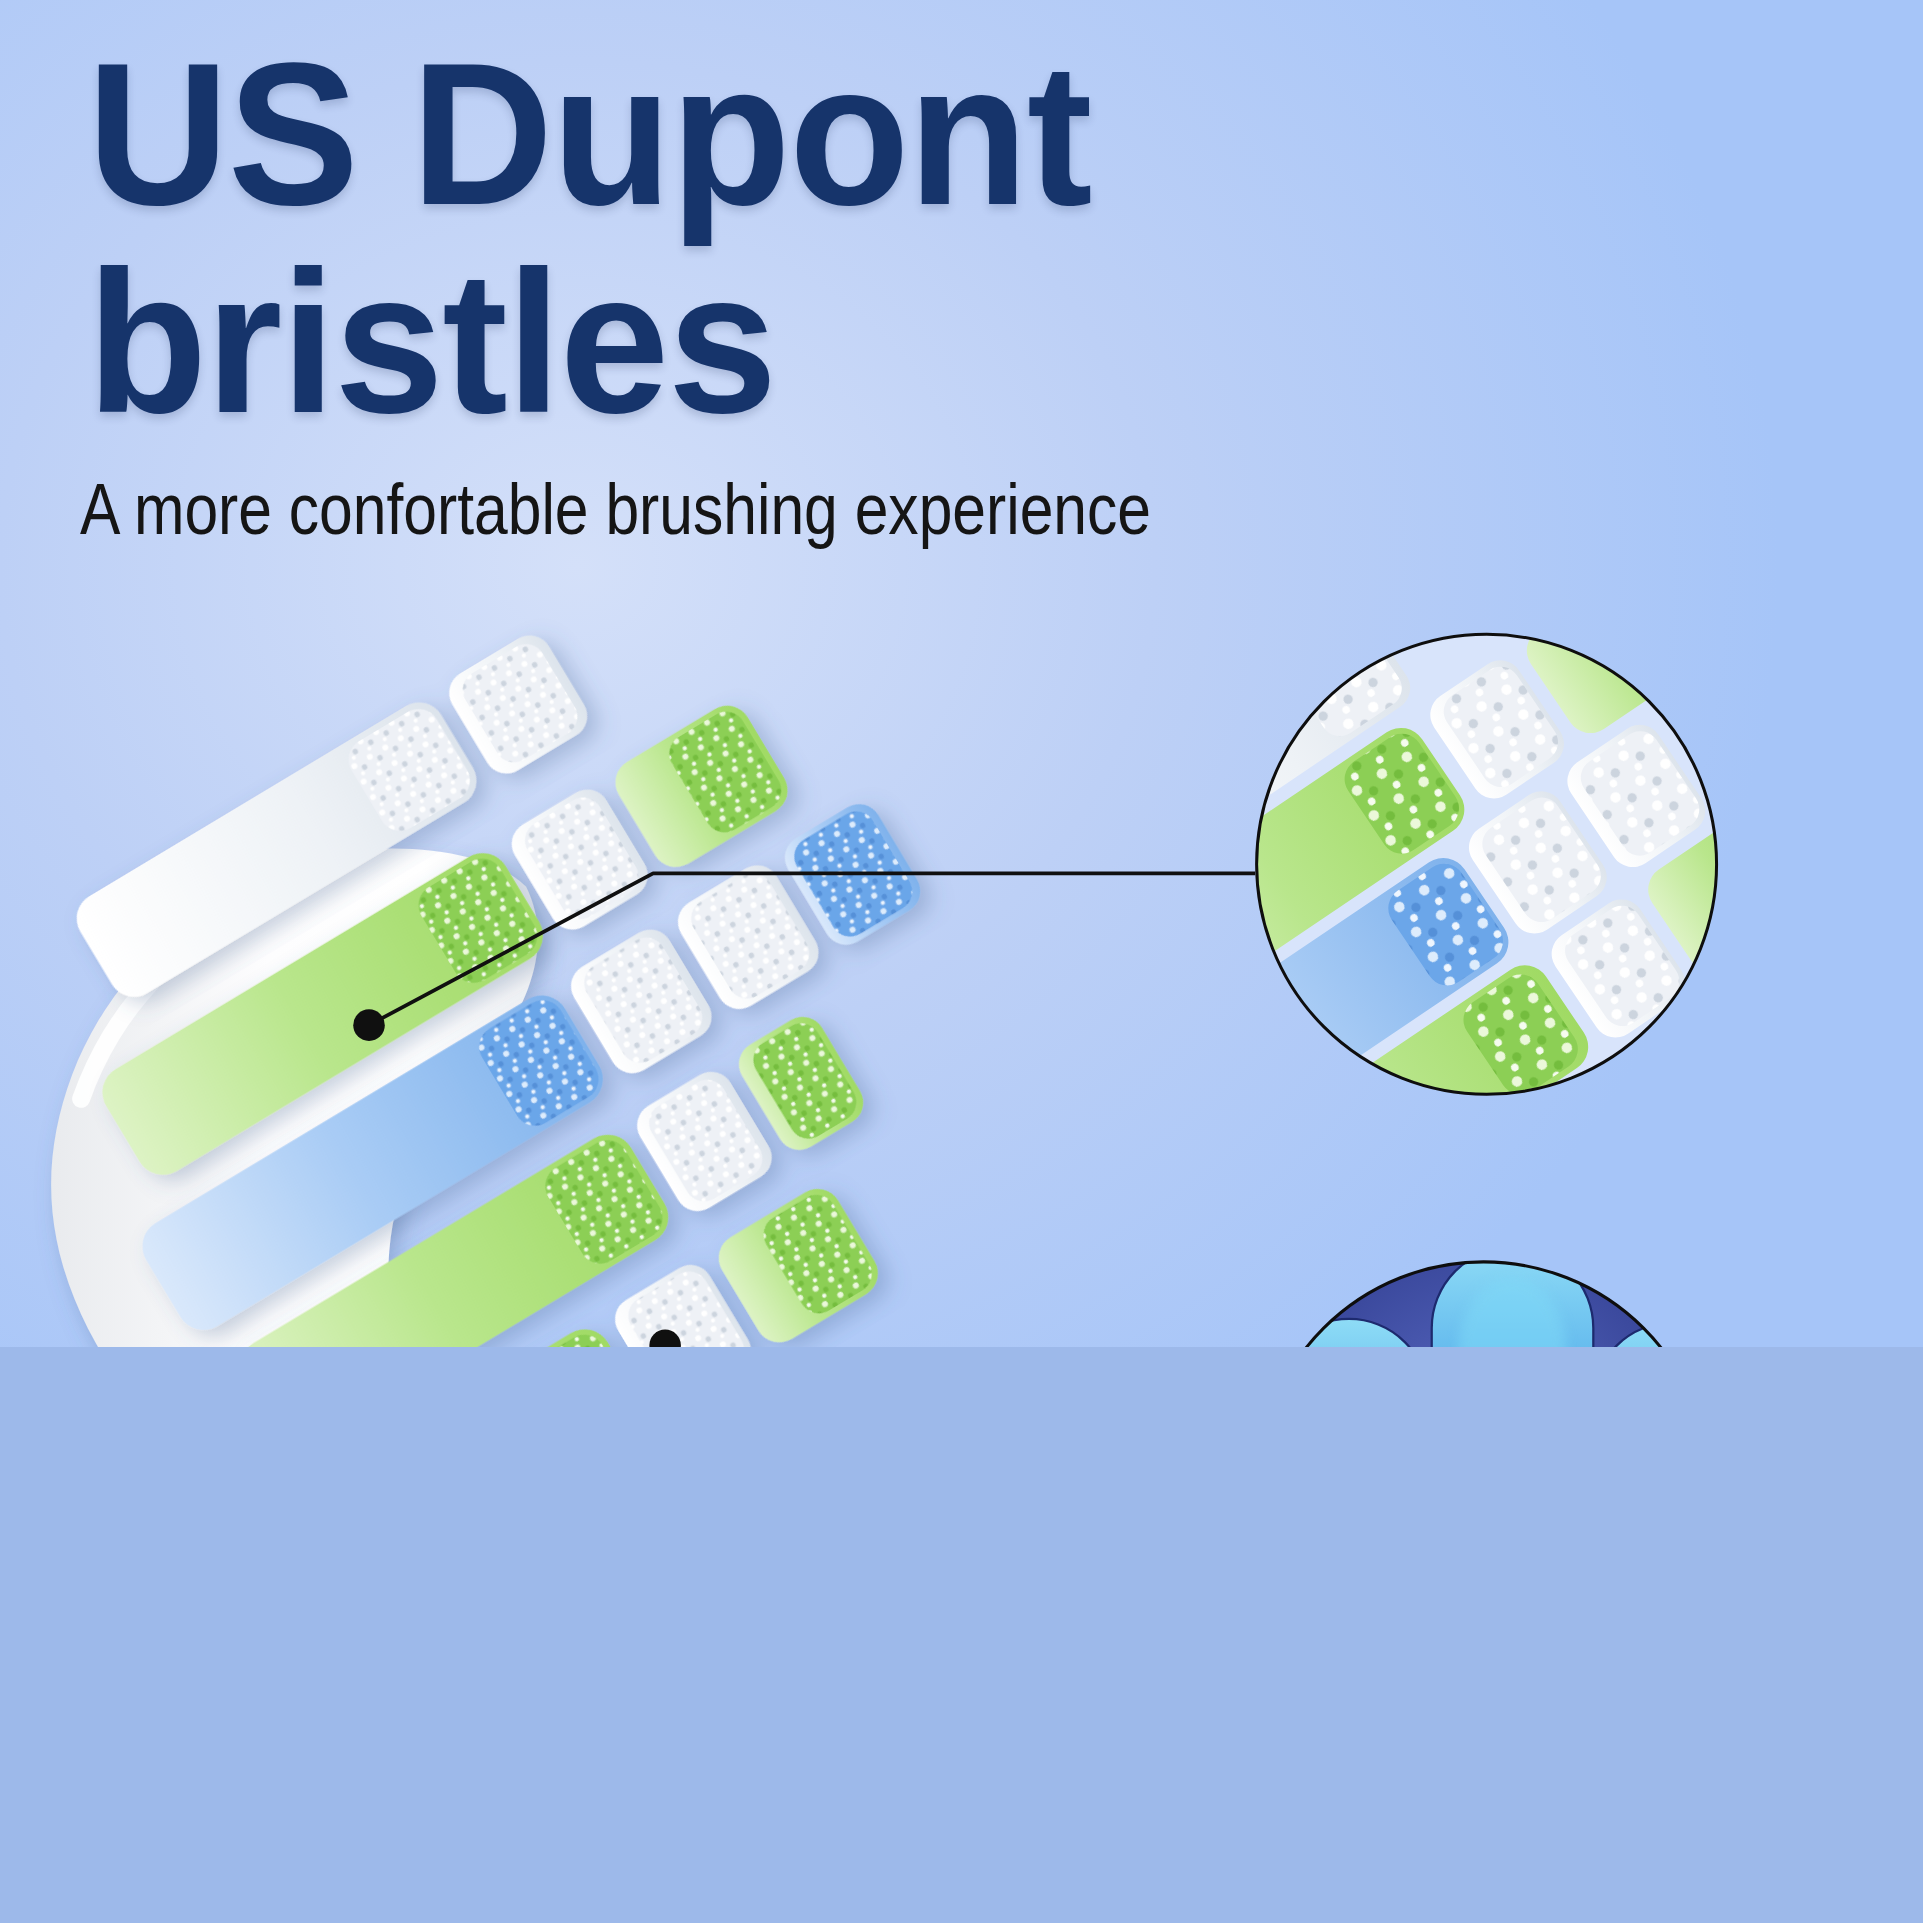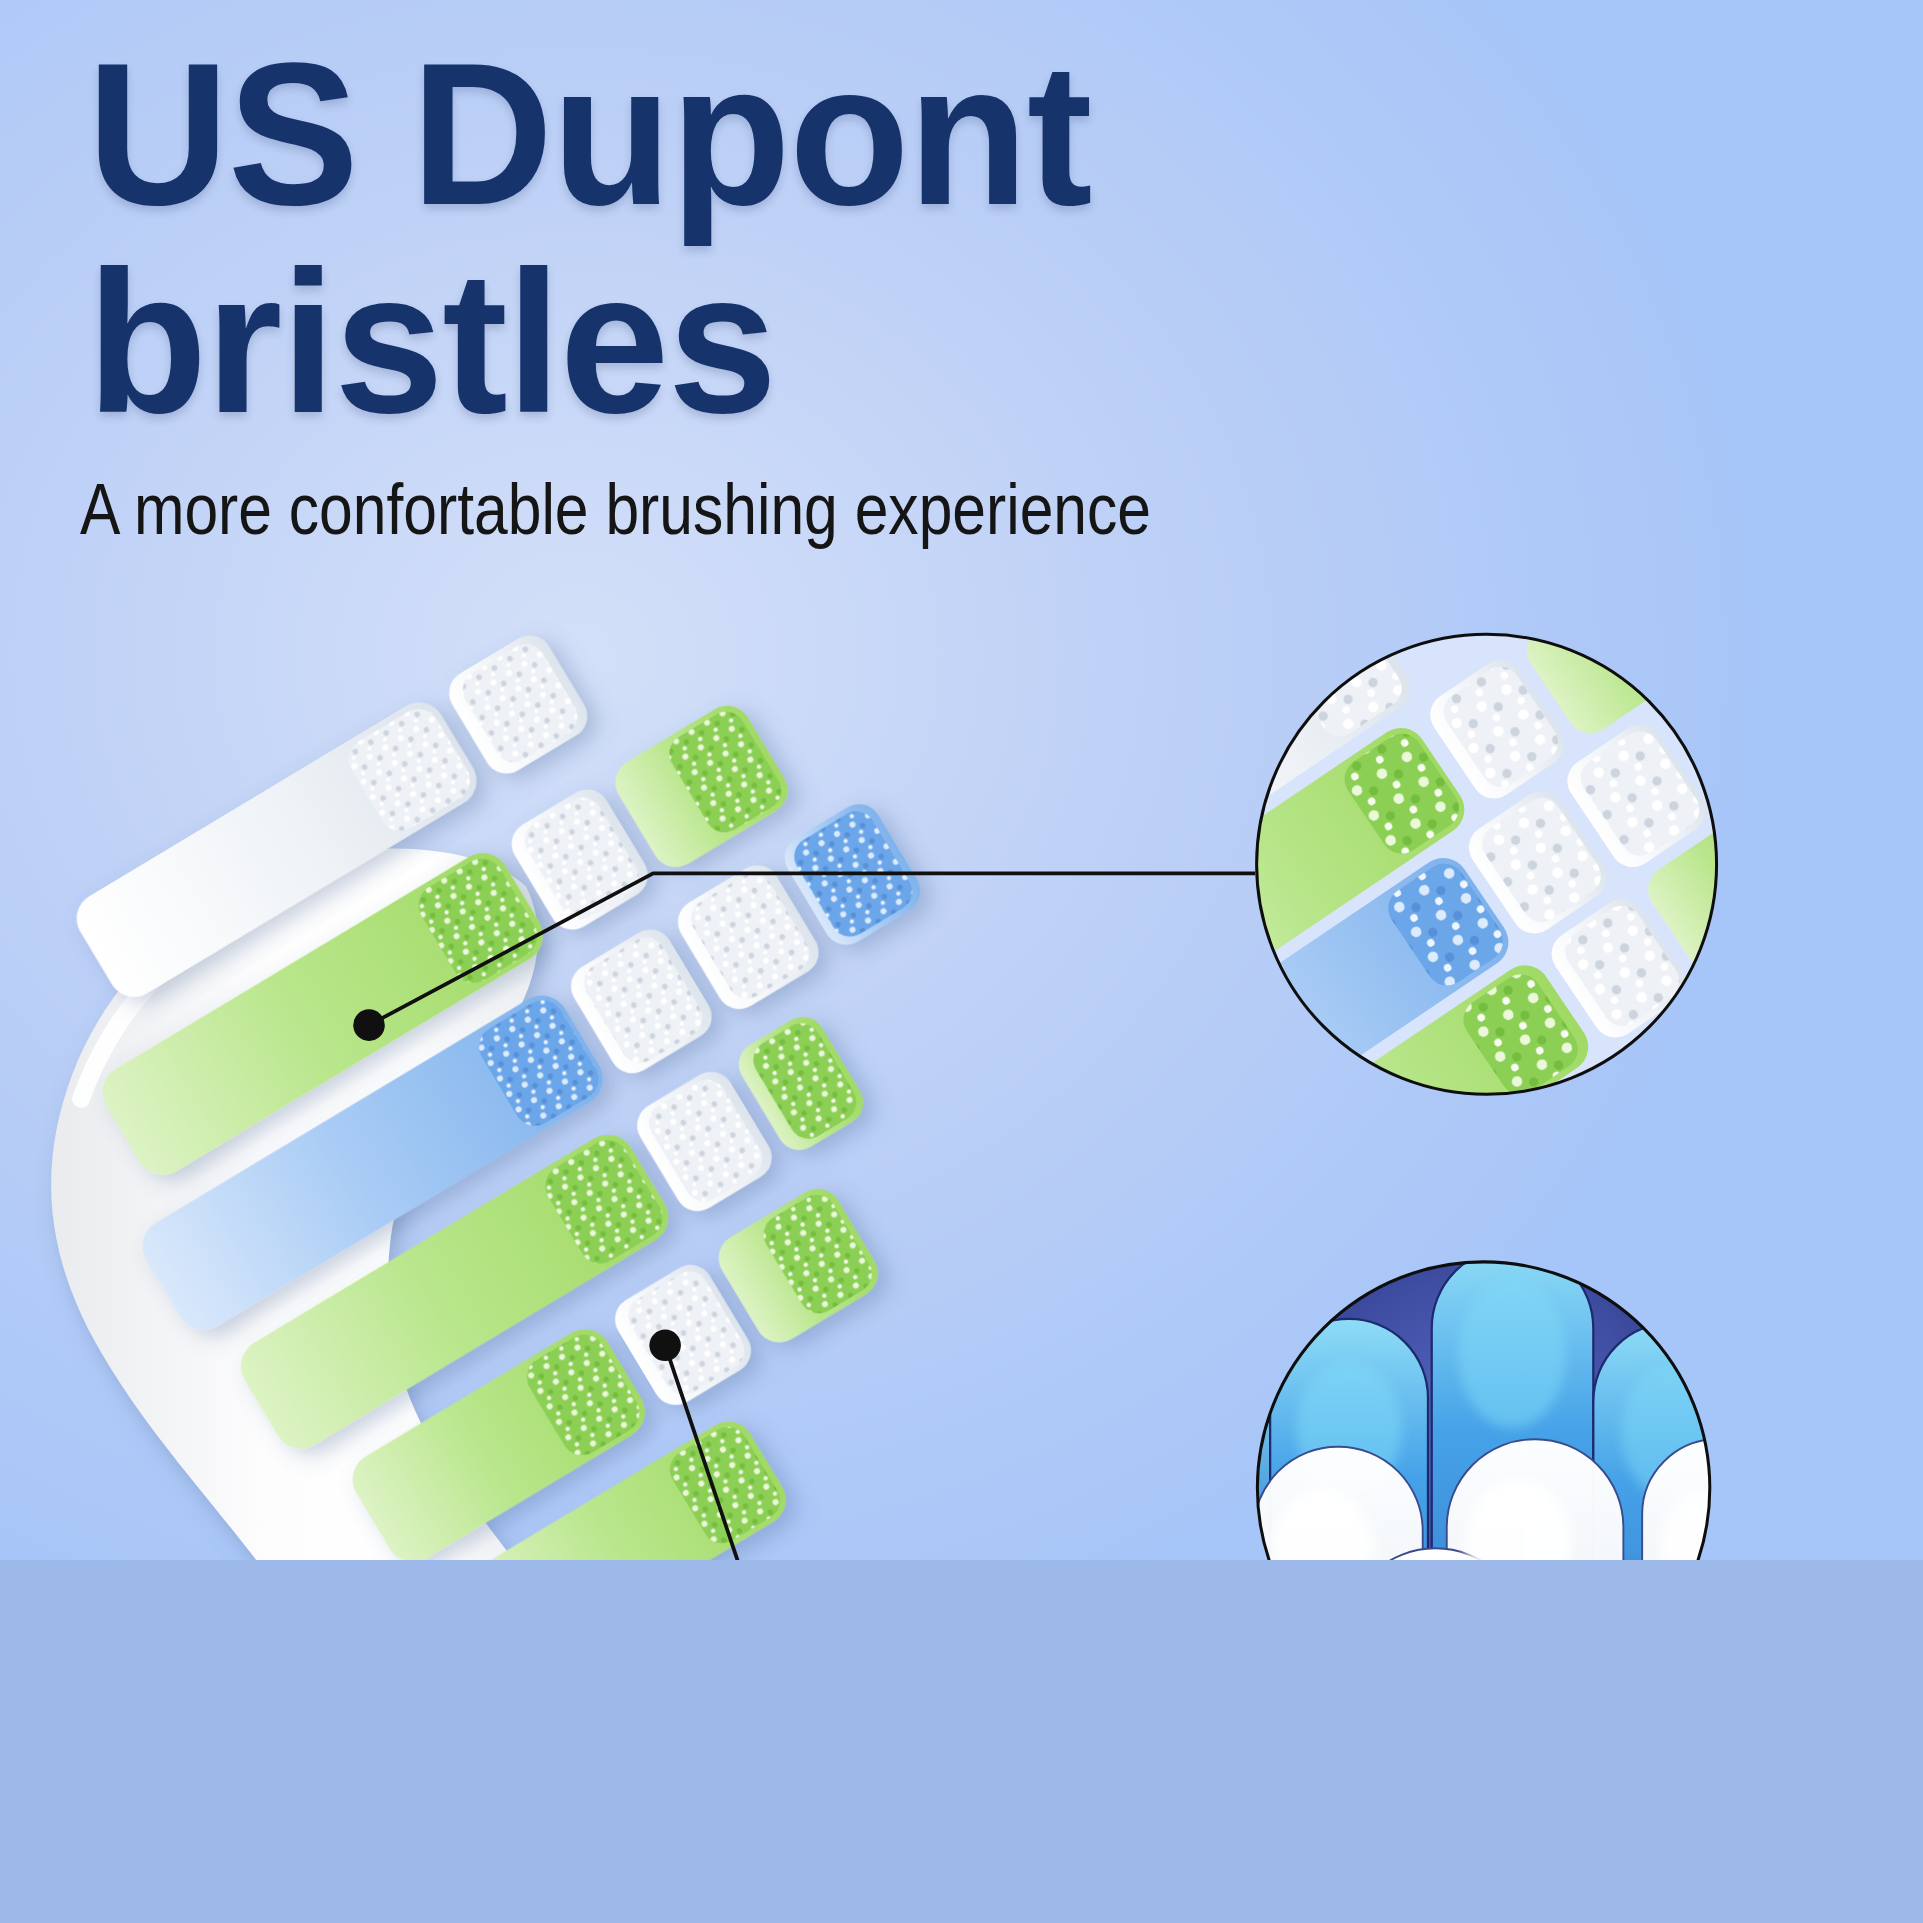--- a/index.html
+++ b/index.html
@@ -7,21 +7,21 @@
     --body-black:#0d0d0d;
     --stat-navy:#24406f;
     --brand-black:#0a0a0a;
     --callout-line:#101010;
     --bg-light:#d4e0f9;
     --bg-mid:#bdd0f6;
     --bg-deep:#a6c5f8;
   }
   html,body{margin:0;padding:0;background:#9db9ea;}
   #canvas{
-    position:relative;width:1924px;height:1560px;overflow:hidden;
+    position:relative;width:1924px;height:1347px;overflow:hidden;
     background:radial-gradient(1202px 1052px at 30% 42%, var(--bg-light) 0%, var(--bg-mid) 48%, var(--bg-deep) 100%);
     font-family:"Liberation Sans", sans-serif;
   }
   svg.art{position:absolute;left:0;top:0;width:1924px;height:1924px;}
   .title{
     position:absolute;left:87px;top:30px;margin:0;
     font-size:203px;line-height:208px;font-weight:700;letter-spacing:-1.5px;
     color:var(--title-navy);white-space:nowrap;
     transform:scaleX(.97);transform-origin:left top;
     text-shadow:0 4.5px 9px rgba(21,40,85,.18);

